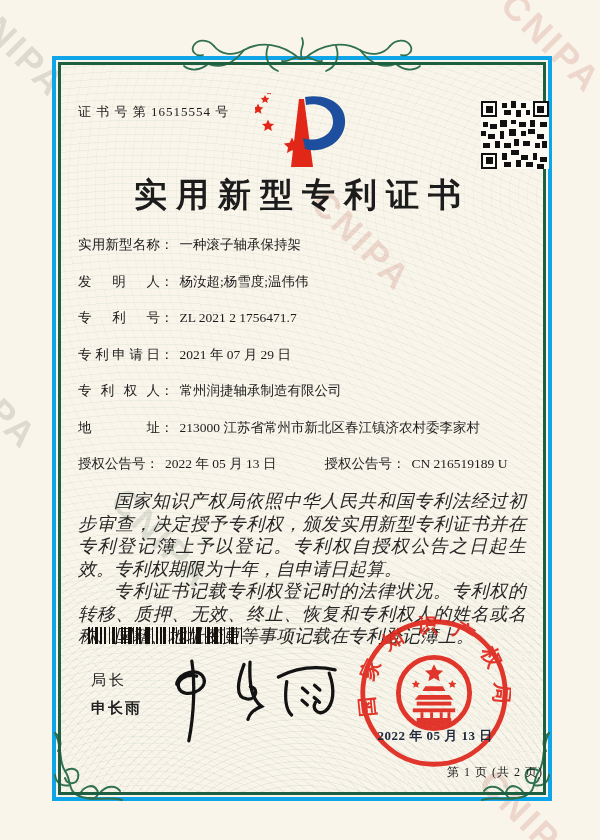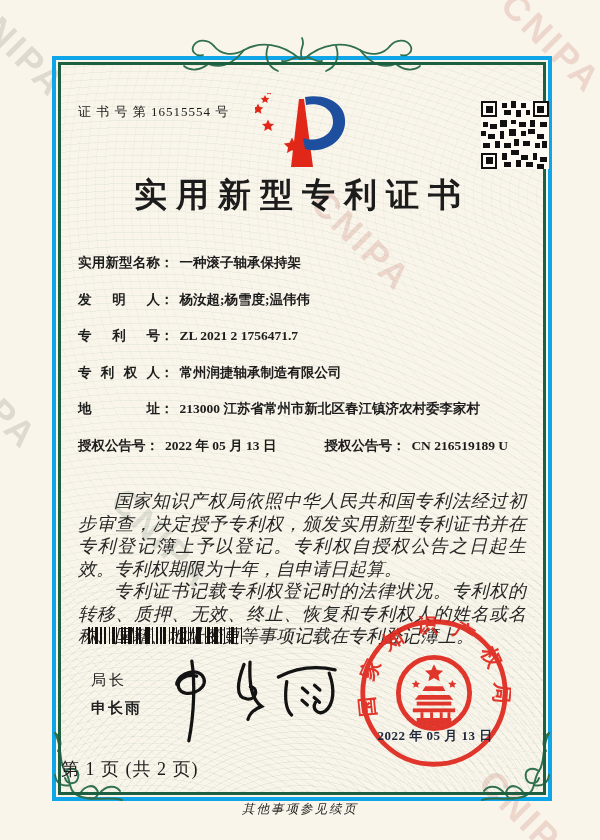--- a/index.html
+++ b/index.html
@@ -21,21 +21,21 @@
   .gui-bottom{position:absolute;left:0;right:0;bottom:0;height:220px;pointer-events:none;
      background:repeating-radial-gradient(circle at 50% 160%, rgba(96,146,116,.10) 0 1px, transparent 1px 6px);}
   .orn{position:absolute;pointer-events:none;}
   
   .cert-line{position:absolute;left:17px;top:38px;font-size:13px;letter-spacing:1px;}
   .logo{position:absolute;left:194px;top:28px;width:96px;height:80px;}
   .qr{position:absolute;left:420px;top:36px;width:68px;height:68px;}
   .title{position:absolute;left:0;right:0;top:108px;text-align:center;
          font-size:33px;font-weight:bold;letter-spacing:9px;}
   
-  .fields{position:absolute;left:17px;right:16px;top:191px;font-size:13.5px;font-weight:bold;}
+  .fields{position:absolute;left:17px;right:16px;top:173px;font-size:13.5px;}
   .frow{margin-bottom:22px;line-height:14.5px;white-space:nowrap;}
   .flabel{display:inline-block;width:82px;text-align:justify;text-align-last:justify;vertical-align:top;}
   .fvalue{margin-left:6px;}
   .gpair2{margin-left:48px;}
   
   .legal{position:absolute;left:17px;right:17px;top:426px;font-size:18px;line-height:22.5px;
          text-align:justify;font-style:italic;color:#262626;font-family:Liberation Mono, monospace;}
   .legal p{margin:0;text-indent:2em;}
   
   .barcode{position:absolute;left:27px;top:562px;width:156px;height:17px;background:
@@ -44,21 +44,21 @@
   
   .sig-title{position:absolute;left:30px;top:606px;font-family:"Liberation Sans","DejaVu Sans",sans-serif;
              font-weight:normal;font-size:15px;letter-spacing:3px;color:#222;}
   .sig-name{position:absolute;left:30px;top:634px;font-family:"Liberation Sans","DejaVu Sans",sans-serif;
             font-weight:bold;font-size:15px;letter-spacing:2px;color:#222;}
   .signature{position:absolute;left:88px;top:584px;width:214px;height:98px;transform:rotate(-3deg);}
   
   .seal{position:absolute;left:296px;top:551px;width:154px;height:154px;opacity:.92;}
   .seal-date{position:absolute;left:306px;top:662px;width:136px;text-align:center;
              font-size:13px;font-weight:bold;color:#20283d;letter-spacing:.5px;}
-  .page-num{position:absolute;left:0;right:0;bottom:11px;text-align:left;font-size:18px;letter-spacing:1px;}
+  .page-num{position:absolute;left:0;right:0;bottom:11px;text-align:right;font-size:12px;letter-spacing:1px;}
   .continuation{position:absolute;left:0;right:0;top:801px;text-align:center;font-size:12.5px;
                 font-style:italic;color:#262626;letter-spacing:2px;}
   svg{display:block;}
 </style>
 </head>
 <body>
 
 <div class="paper">
 
   <div class="wm gray" style="left:-14px;top:-12px">CNIPA</div>
@@ -152,20 +152,23 @@
 
       <div class="fields">
         <div class="frow">
           <span class="flabel">实用新型名称</span><span>：</span><span class="fvalue">一种滚子轴承保持架</span>
         </div>
         <div class="frow">
           <span class="flabel">发明人</span><span>：</span><span class="fvalue">杨汝超;杨雪度;温伟伟</span>
         </div>
         <div class="frow">
           <span class="flabel">专利号</span><span>：</span><span class="fvalue">ZL 2021 2 1756471.7</span>
+        </div>
+        <div class="frow">
+          <span class="flabel">专利申请日</span><span>：</span><span class="fvalue">2021 年 07 月 29 日</span>
         </div>
         <div class="frow">
           <span class="flabel">专利权人</span><span>：</span><span class="fvalue">常州润捷轴承制造有限公司</span>
         </div>
         <div class="frow">
           <span class="flabel">地址</span><span>：</span><span class="fvalue">213000 江苏省常州市新北区春江镇济农村委李家村</span>
         </div>
         <div class="frow">
           <span>授权公告号</span><span>：</span><span class="fvalue">2022 年 05 月 13 日</span><span class="gpair2">授权公告号</span><span>：</span><span class="fvalue">CN 216519189 U</span>
         </div>
@@ -217,14 +220,13 @@
             <rect x="94" y="100" width="3" height="6"></rect>
           <path d="M62,106 h36 v5 c-12,5 -24,5 -36,0 Z"></path>
         </g>
       </svg>
       <div class="seal-date">2022 年 05 月 13 日</div>
 
       <div class="page-num">第 1 页 (共 2 页)</div>
     </div>
   </div>
 
-  <div class="continuation">其他事项参见续页</div>
 </div>
 
 </body></html>

